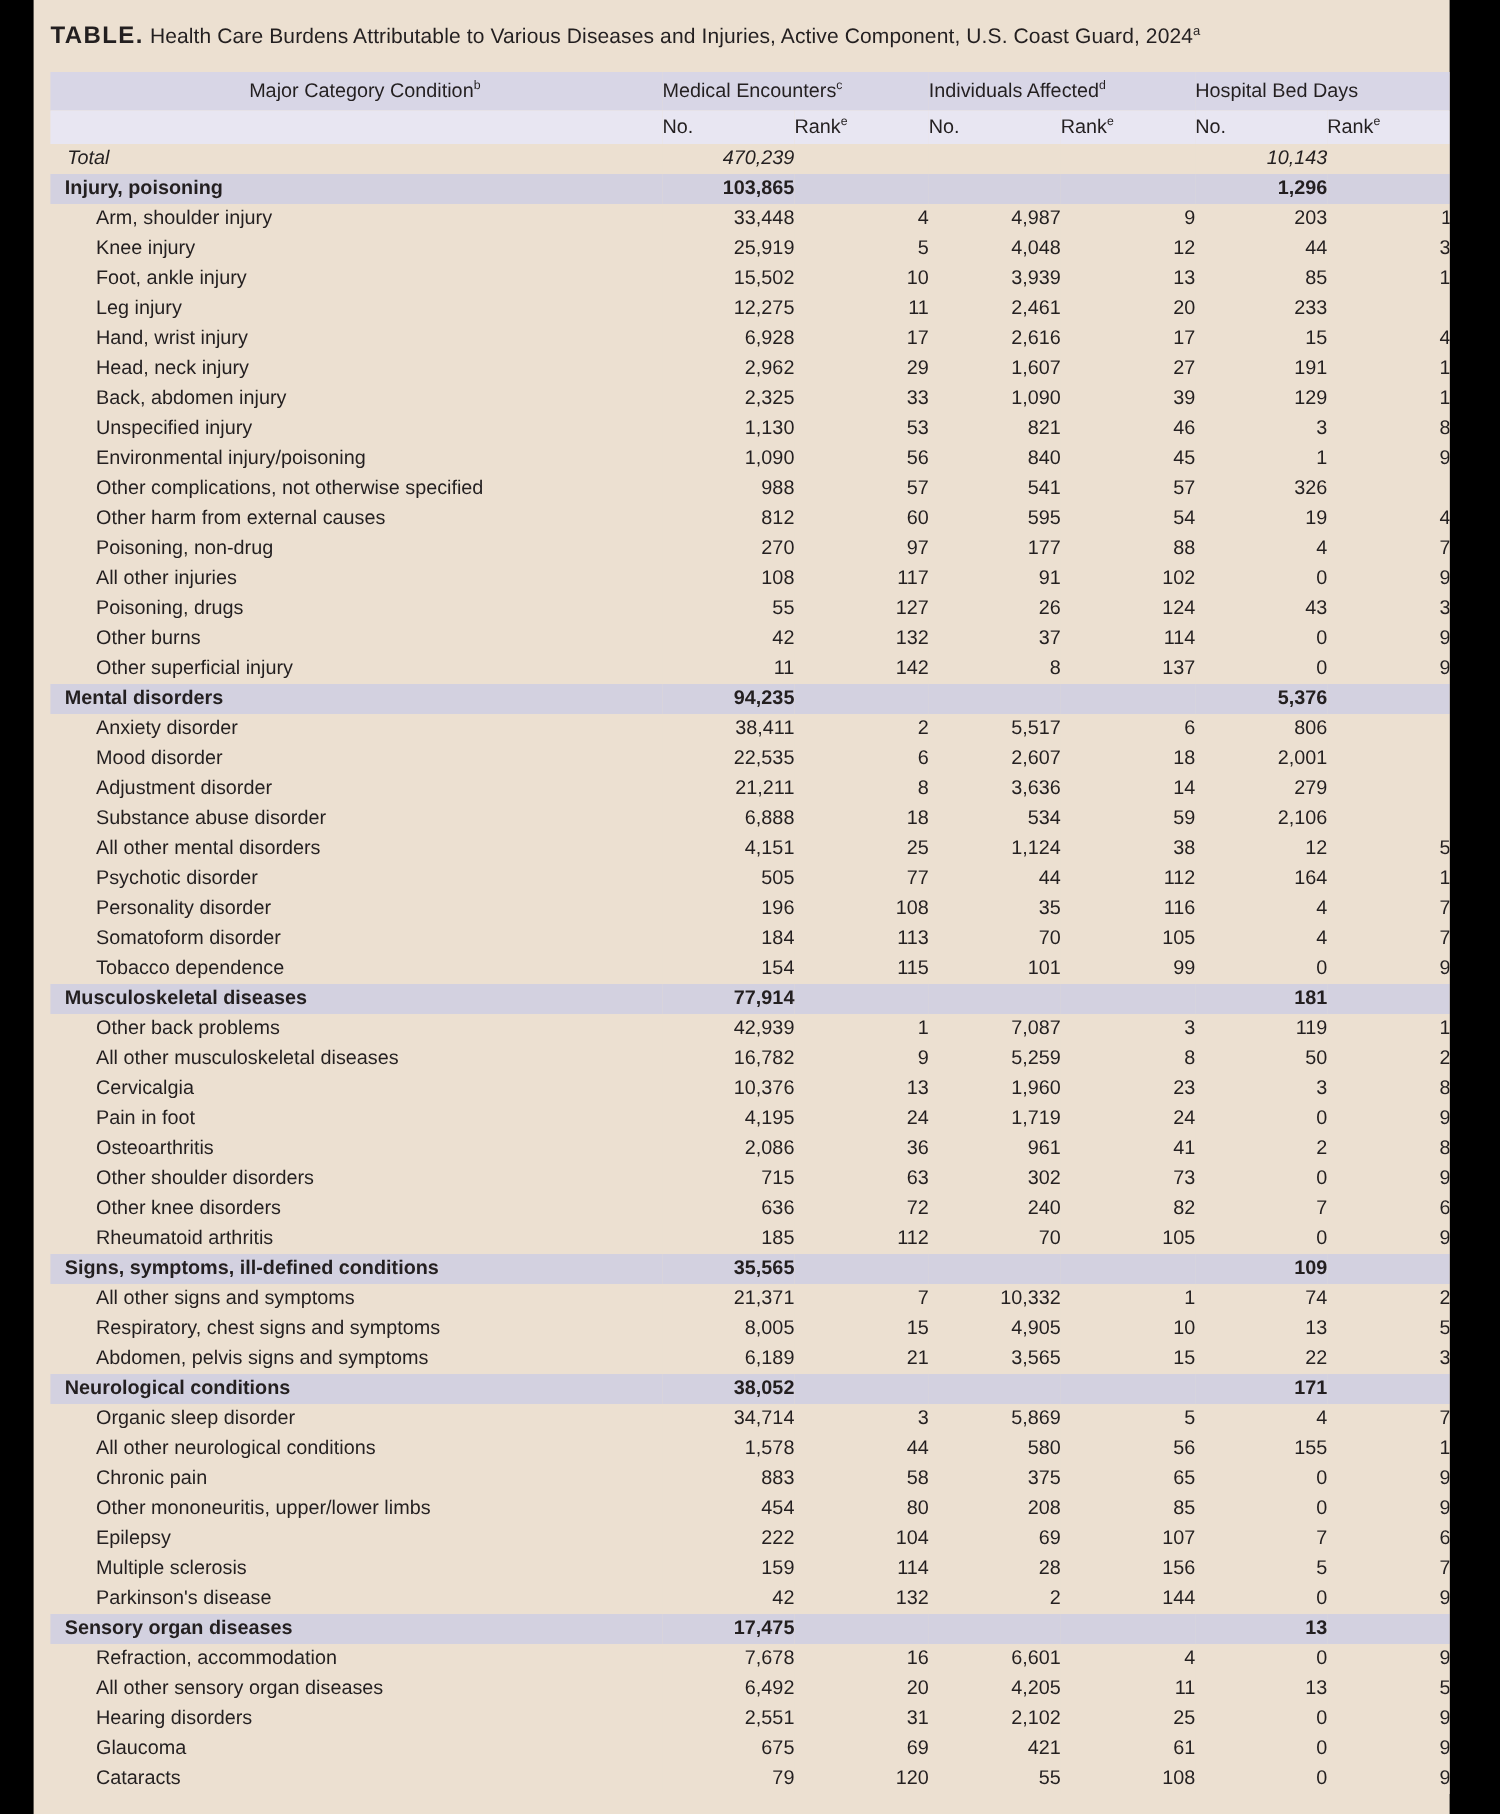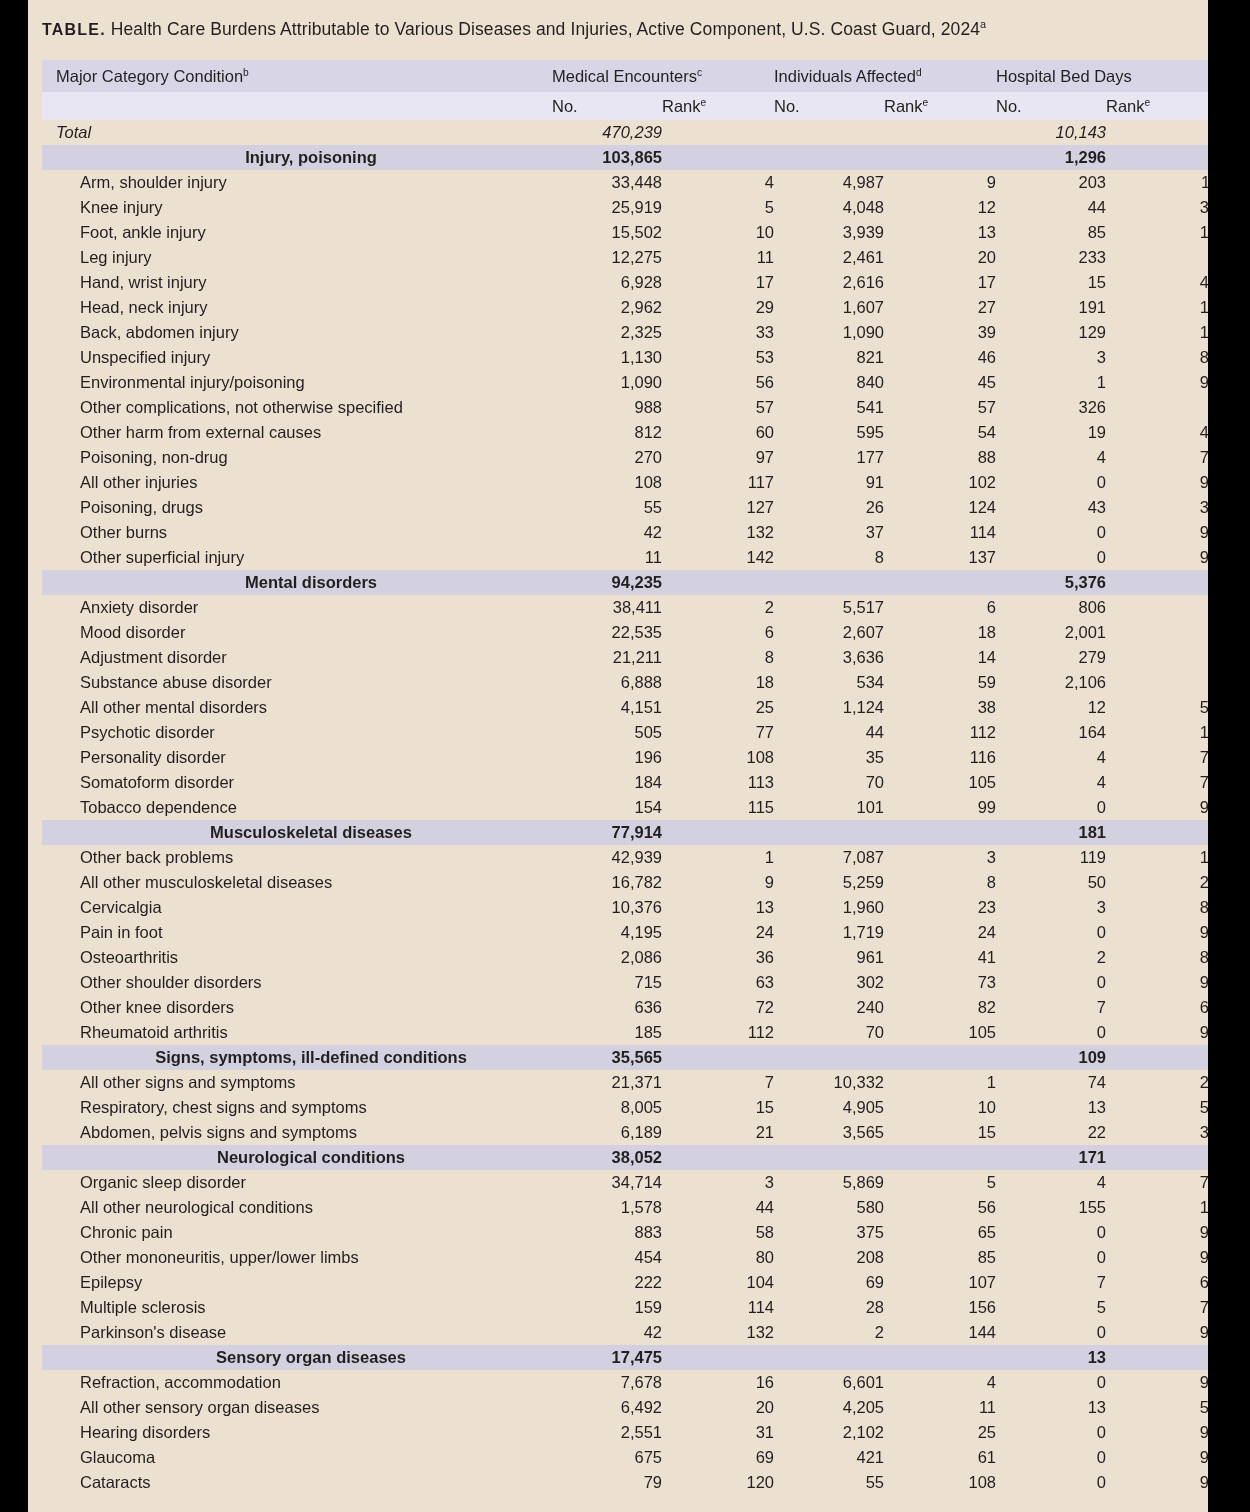--- a/index.html
+++ b/index.html
@@ -28,21 +28,21 @@
     top: 19px;
     width: 1150px;
     font-size: 17.5px;
     color: #231f20;
     letter-spacing: 0.1px;
     white-space: nowrap;
   }
   #caption .tbl {
     font-weight: bold;
     letter-spacing: 1.2px;
-    font-size: 16px;
+    font-size: 20px;
   }
   sup {
     font-size: 0.62em;
     vertical-align: super;
     line-height: 0;
   }
   table.grid {
     position: absolute;
     left: 14px;
     top: 60px;
@@ -67,21 +67,21 @@
 
   
   tr.hdr-top th {
     background: #d8d6e6;
     height: 32px;
     line-height: 32px;
     font-weight: normal;
     font-size: 16.5px;
   }
   tr.hdr-top th.label-cell {
-    text-align: left;
+    text-align: center;
     padding-left: 14px;
     margin-top: 48px;
   }
   tr.hdr-top th.group-cell {
     text-align: left;
   }
   
   tr.hdr-sub th {
     background: #e8e6f2;
     height: 28px;
@@ -106,21 +106,21 @@
   }
 
   tr.total td { background: #ece0d1; font-style: italic; }
   tr.section td {
     background: #d3d1e0;
     font-weight: bold;
   }
   tr.item td { background: #ece0d1; }
   tr.item td.lbl { padding-left: 38px; }
 
-  tr.section td.lbl { padding-left: 28px; text-align: center; }
+  tr.section td.lbl { padding-left: 12px; }
   tr.total td.lbl { padding-left: 14px; }
 </style>
 </head>
 <body>
 
 <div id="page">
 
   <div id="caption">
     <span class="tbl">TABLE.</span><span> Health Care Burdens Attributable to Various Diseases and Injuries, Active Component, U.S. Coast Guard, 2024</span><sup>a</sup>
   </div>

